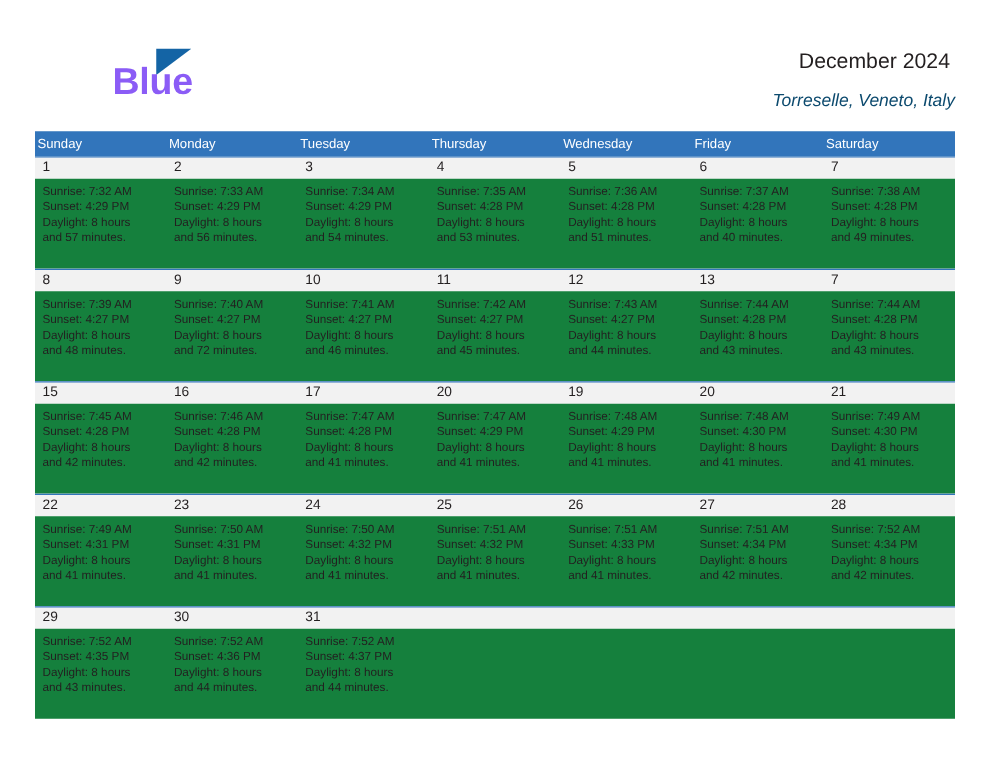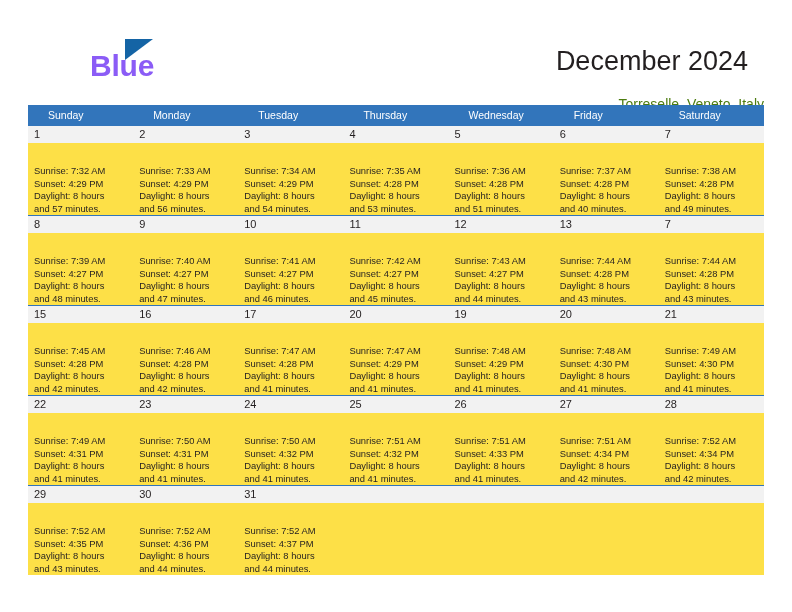--- a/index.html
+++ b/index.html
@@ -66,33 +66,34 @@
     border-bottom: 21px solid transparent;
   }
 
   .title-block {
     position: absolute;
     right: 0;
     top: 0;
     text-align: right;
   }
   .cal-title {
-    font-size: 27px;
+    font-size: 17px;
     color: #231f20;
     line-height: 34px;
     white-space: nowrap;
     font-weight: normal;
-    margin: 16px;
+    margin: 4px;
   }
   .cal-subtitle {
     font-size: 14px;
-    color: #4d7c0f;
+    color: #0c4a6e;
     line-height: 20px;
     margin-top: 4px;
     white-space: nowrap;
+    font-style: italic;
   }
 
   
   .calendar {
     position: absolute;
     left: 28px;
     top: 105px;
     width: 736px;
   }
   .dow-row {
@@ -100,21 +101,21 @@
     width: 736px;
     background: #3275bb;
     height: 20px;
   }
   .dow-cell {
     width: 105.14px;
     box-sizing: border-box;
     color: #ffffff;
     font-size: 10.5px;
     line-height: 20px;
-    padding-left: 20px;
+    padding-left: 2px;
     white-space: nowrap;
     overflow: hidden;
   }
 
   .week {
     width: 736px;
   }
   .week-datebar {
     display: flex;
     width: 736px;
@@ -130,22 +131,21 @@
     line-height: 17px;
     color: #231f20;
     padding-left: 6px;
     white-space: nowrap;
     overflow: hidden;
   }
   .week-body {
     display: flex;
     width: 736px;
     height: 72px;
-    background: #fde047;
-    align-items: flex-end;
+    background: #15803d;
   }
   .info-cell {
     width: 105.14px;
     box-sizing: border-box;
     padding: 4px 4px 0 6px;
     font-size: 9.4px;
     line-height: 12.4px;
     color: #231f20;
   }
   .info-line {
@@ -252,21 +252,21 @@
             <div class="info-cell">
               <div class="info-line">Sunrise: 7:39 AM</div>
               <div class="info-line">Sunset: 4:27 PM</div>
               <div class="info-line">Daylight: 8 hours</div>
               <div class="info-line">and 48 minutes.</div>
             </div>
             <div class="info-cell">
               <div class="info-line">Sunrise: 7:40 AM</div>
               <div class="info-line">Sunset: 4:27 PM</div>
               <div class="info-line">Daylight: 8 hours</div>
-              <div class="info-line">and 47 minutes.</div>
+              <div class="info-line">and 72 minutes.</div>
             </div>
             <div class="info-cell">
               <div class="info-line">Sunrise: 7:41 AM</div>
               <div class="info-line">Sunset: 4:27 PM</div>
               <div class="info-line">Daylight: 8 hours</div>
               <div class="info-line">and 46 minutes.</div>
             </div>
             <div class="info-cell">
               <div class="info-line">Sunrise: 7:42 AM</div>
               <div class="info-line">Sunset: 4:27 PM</div>

